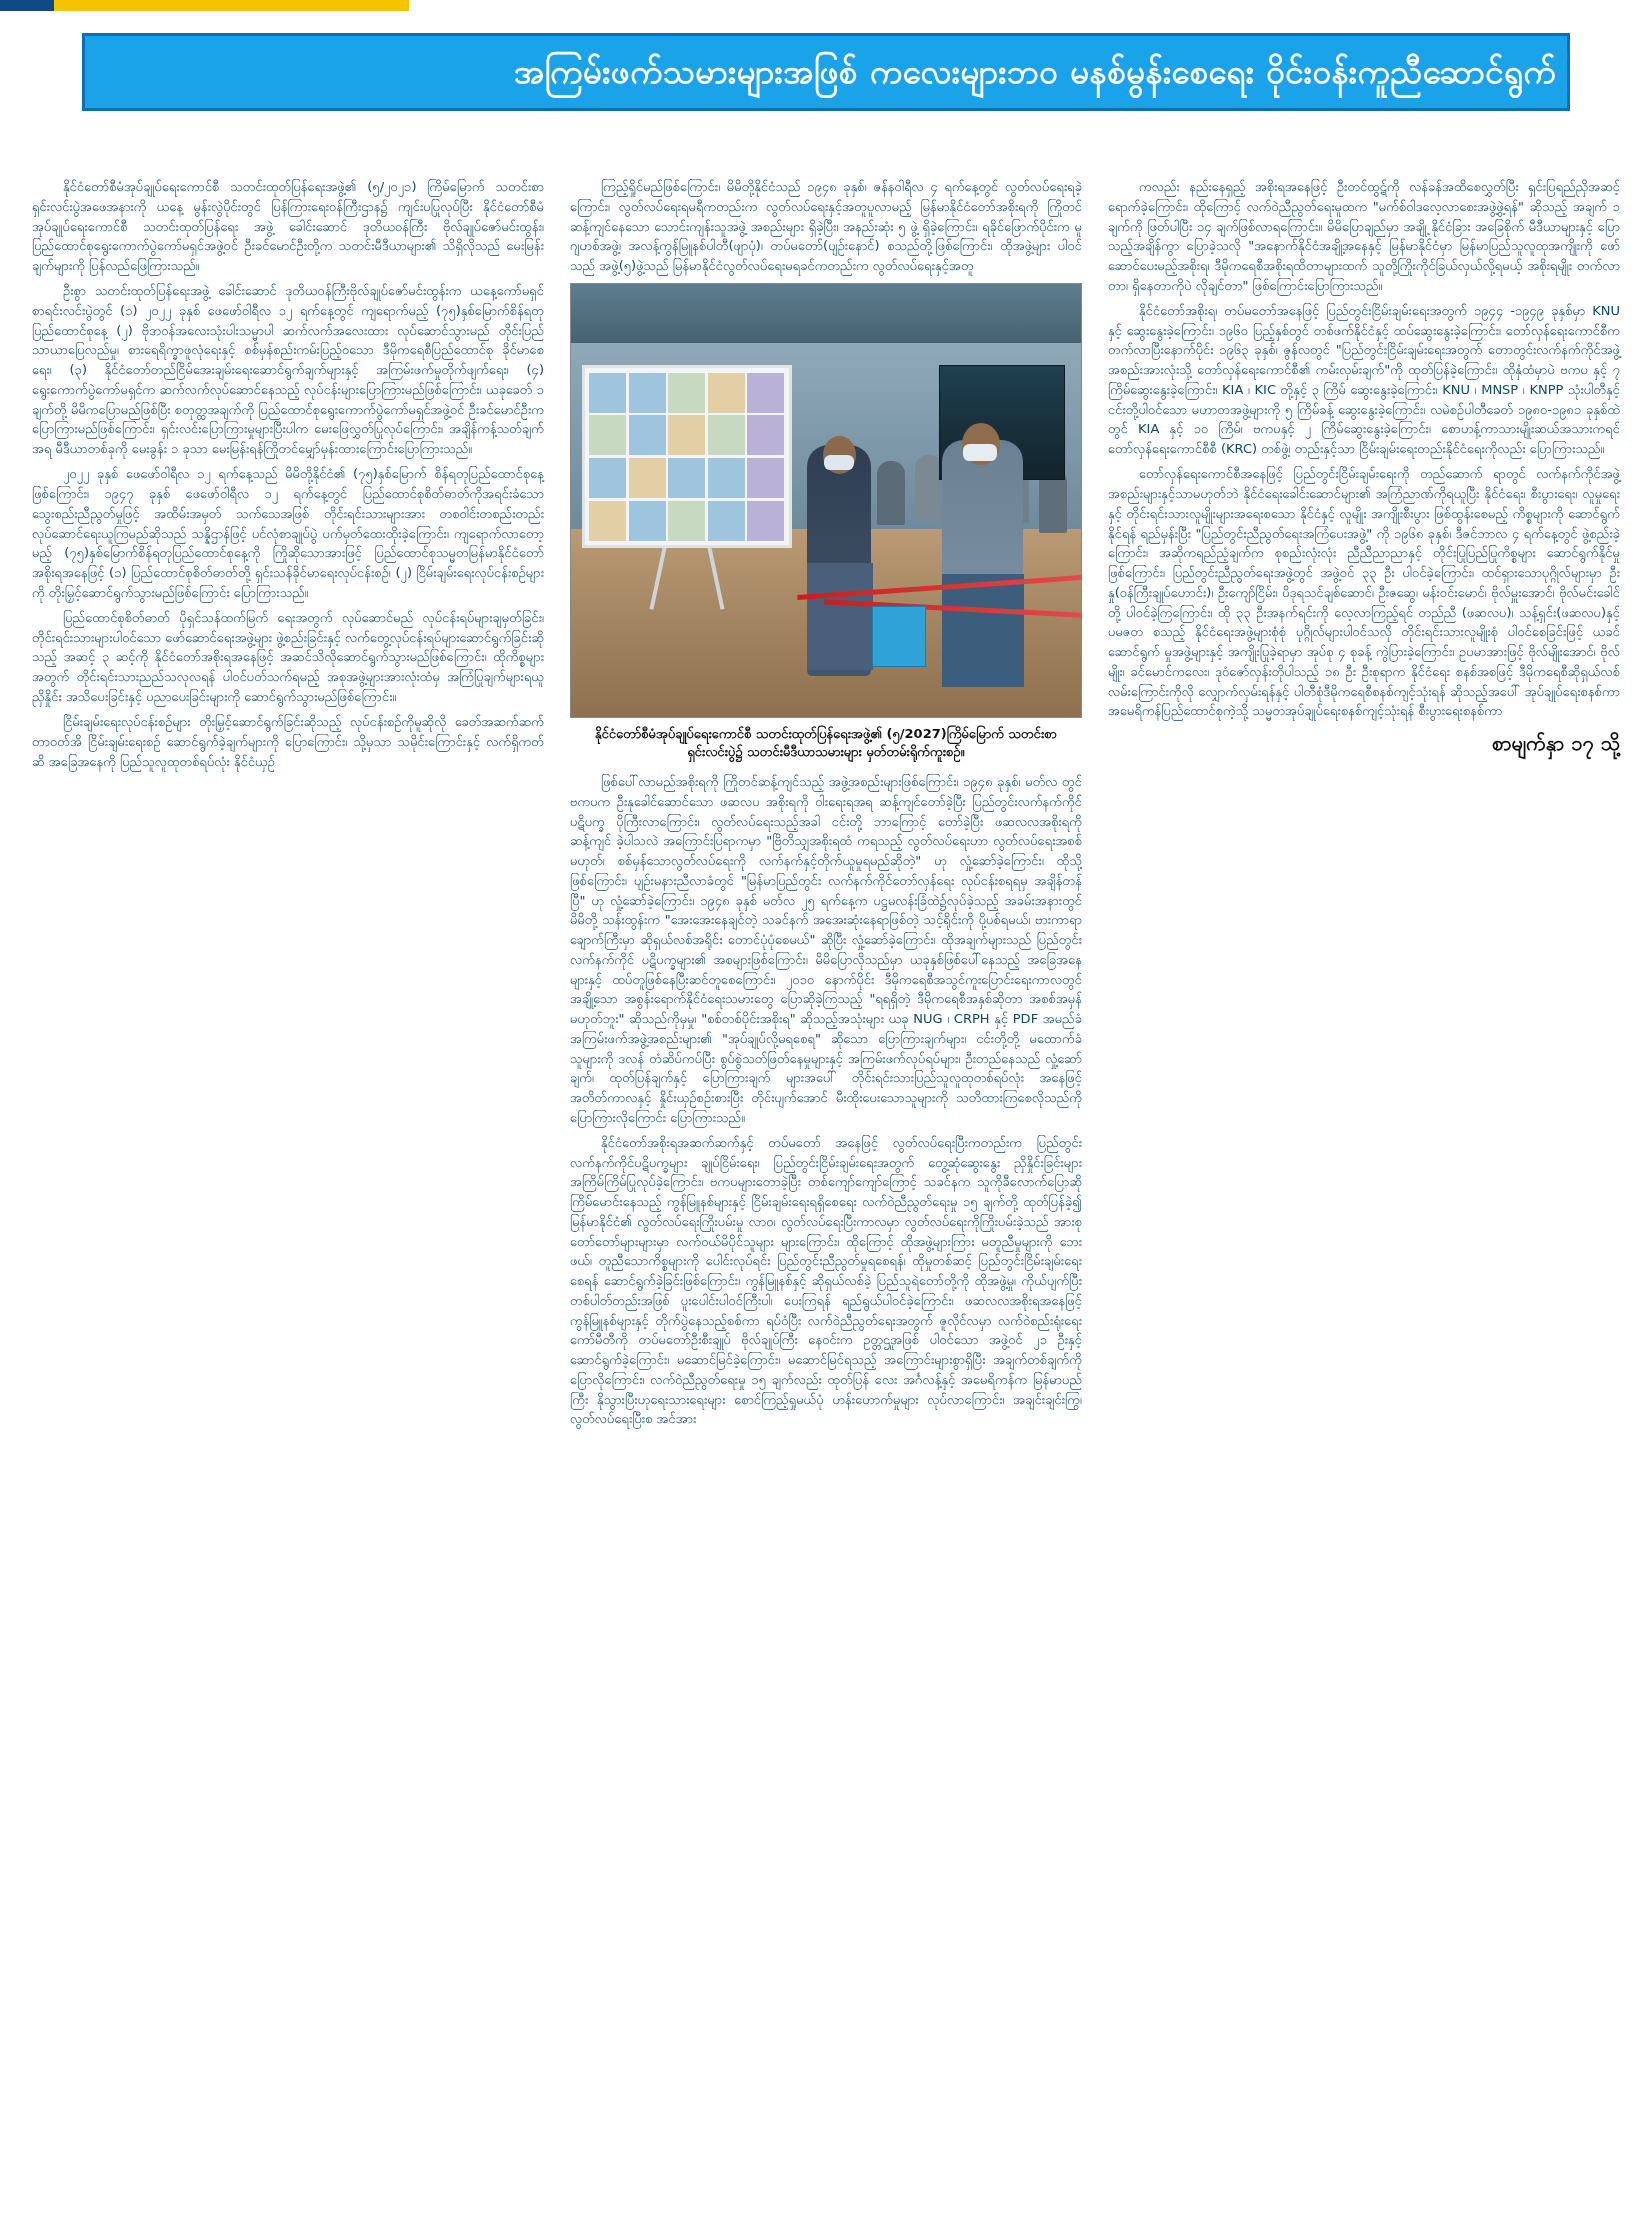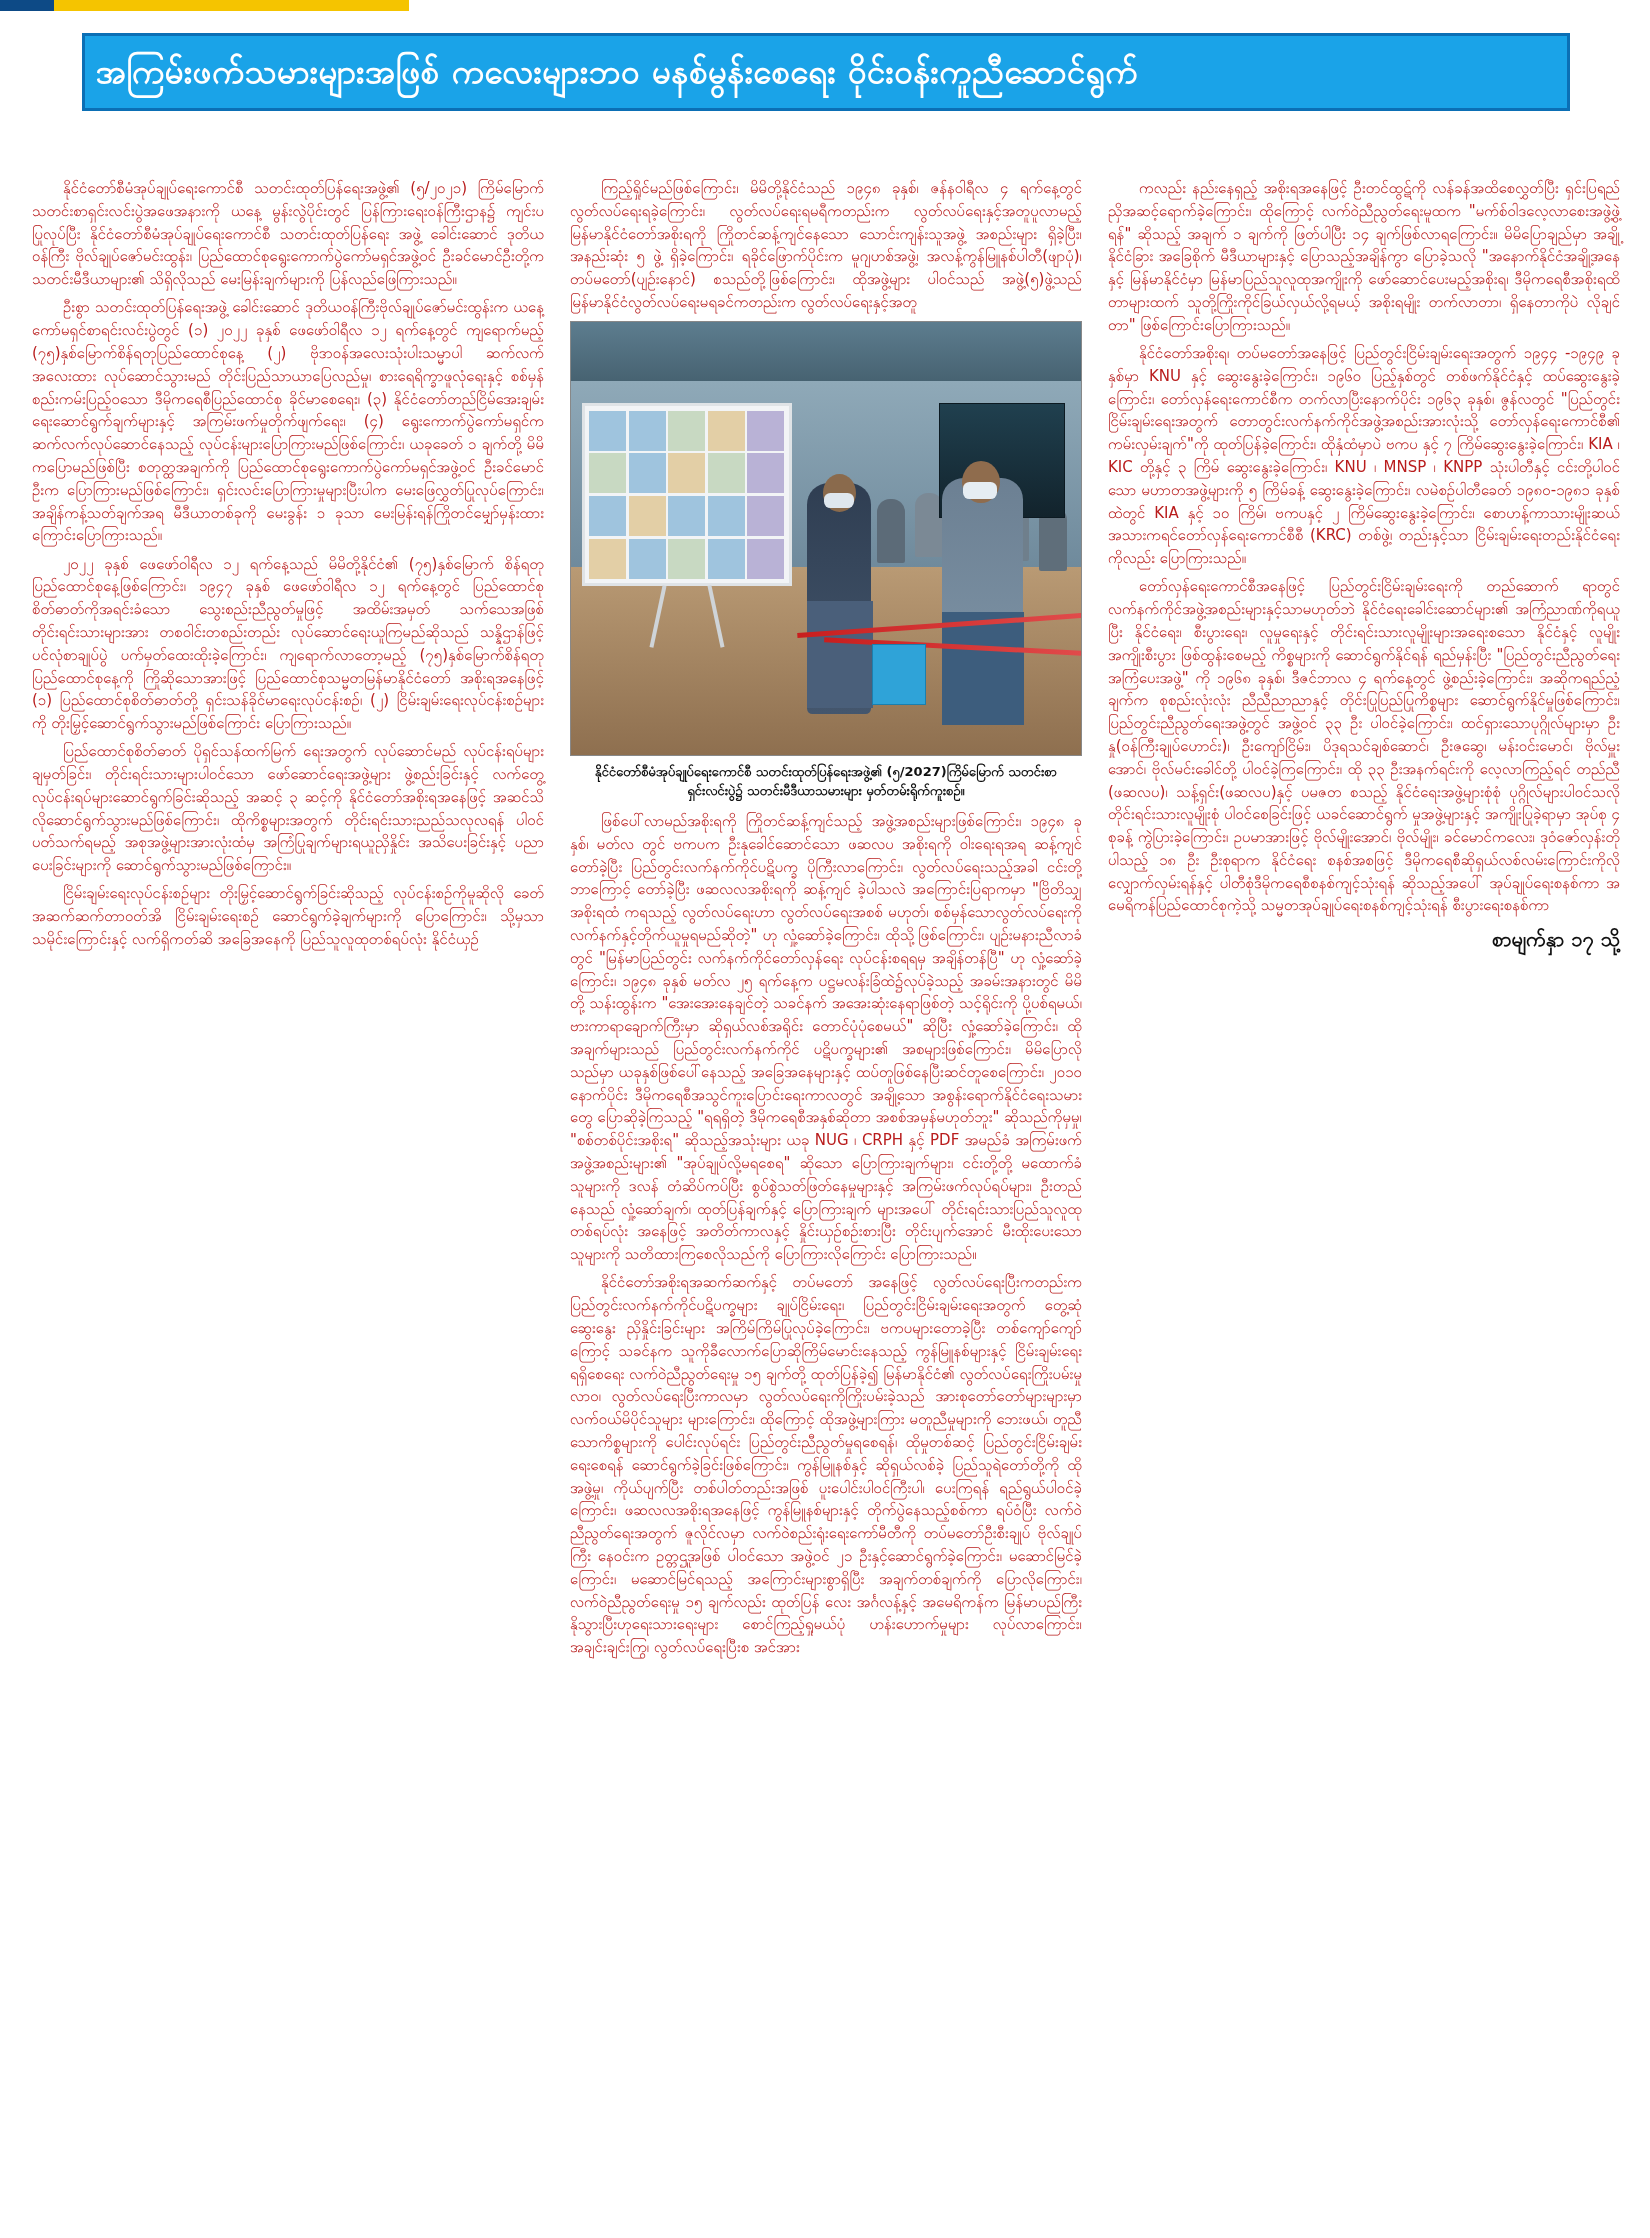--- a/index.html
+++ b/index.html
@@ -36,21 +36,21 @@
     position: absolute;
     top: 33px;
     left: 82px;
     width: 1488px;
     height: 78px;
     background: #1aa3e8;
     border: 3.2px solid #0b6fb5;
     box-sizing: border-box;
     display: flex;
     align-items: center;
-    justify-content: flex-start;
+    justify-content: flex-end;
   }
   .headline-text {
     color: #ffffff;
     font-size: 33px;
     font-weight: bold;
     letter-spacing: 0.5px;
     text-align: center;
     line-height: 1.1;
     padding: 0 10.7px;
     white-space: nowrap;
@@ -64,25 +64,25 @@
     width: 1588px;
     display: flex;
     gap: 26px;
   }
   .col {
     width: 512px;
     position: relative;
   }
   .col p {
     margin: 0 0 5.4px 0;
-    font-size: 15px;
+    font-size: 13px;
     line-height: 1.52;
     text-align: justify;
     text-justify: inter-word;
-    color: #b91c1c;
+    color: #0c4a6e;
     text-indent: 31px;
   }
 
   
   .photo-block {
     margin: 7.5px 0 9.7px 0;
     width: 512px;
   }
   .photo {
     width: 512px;

